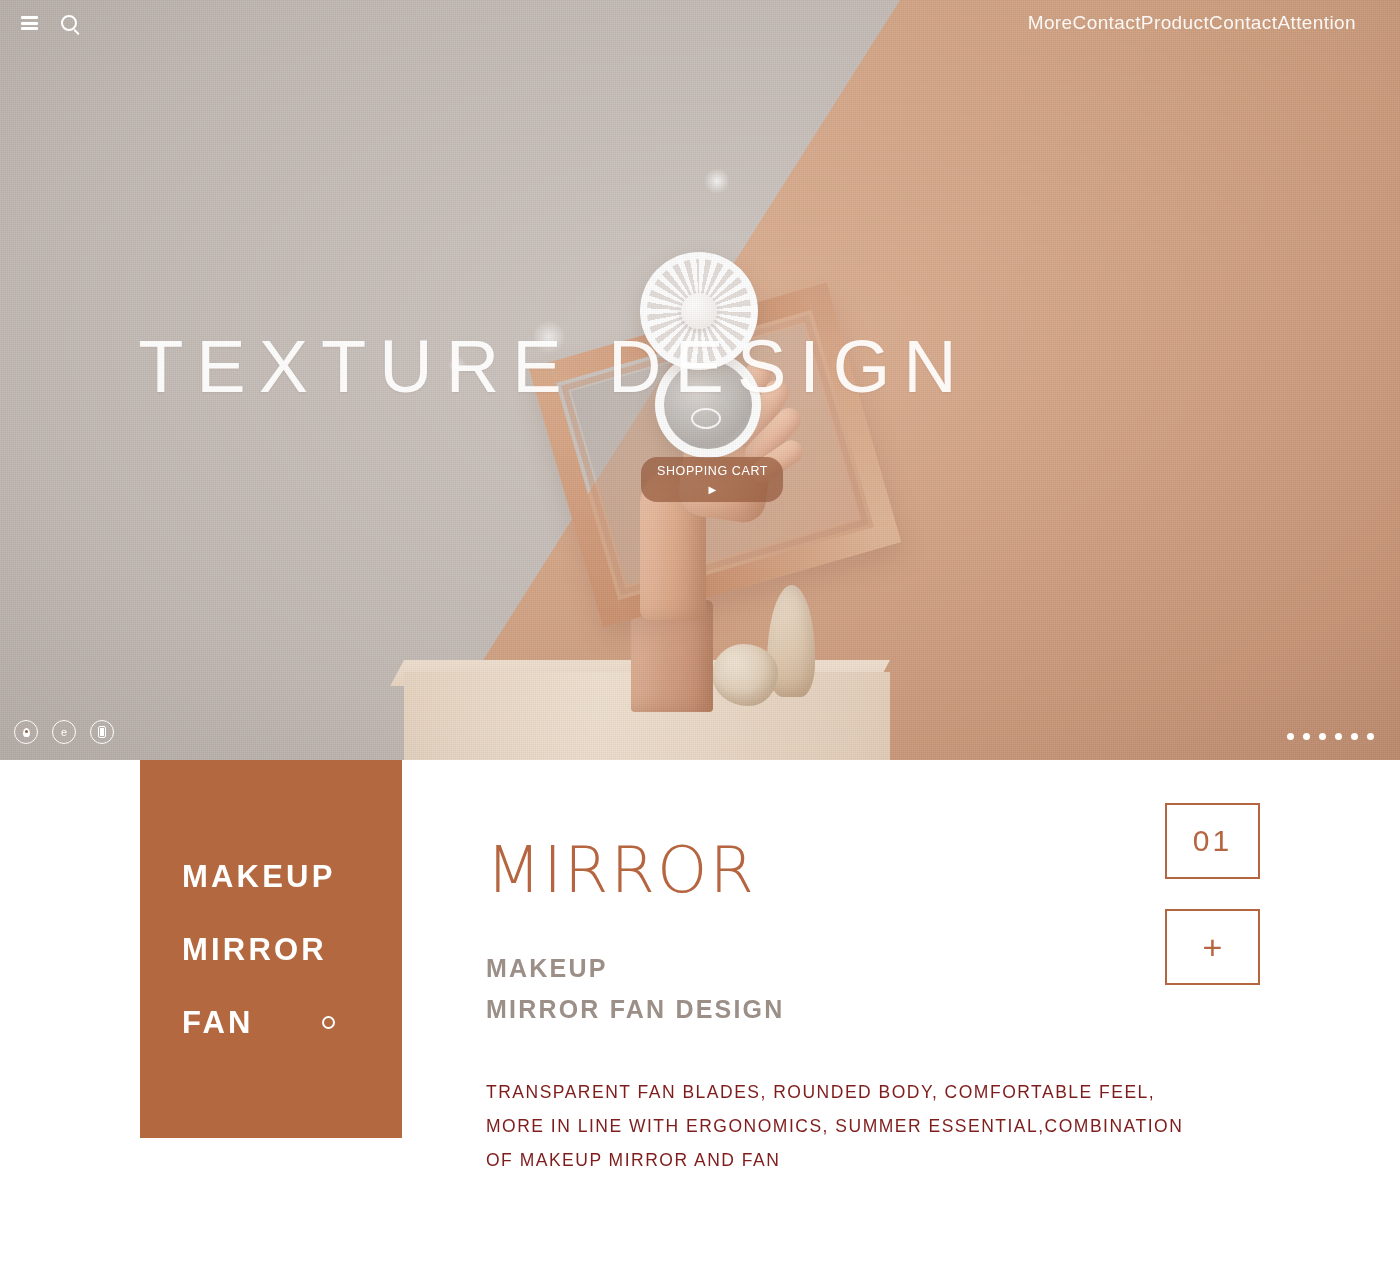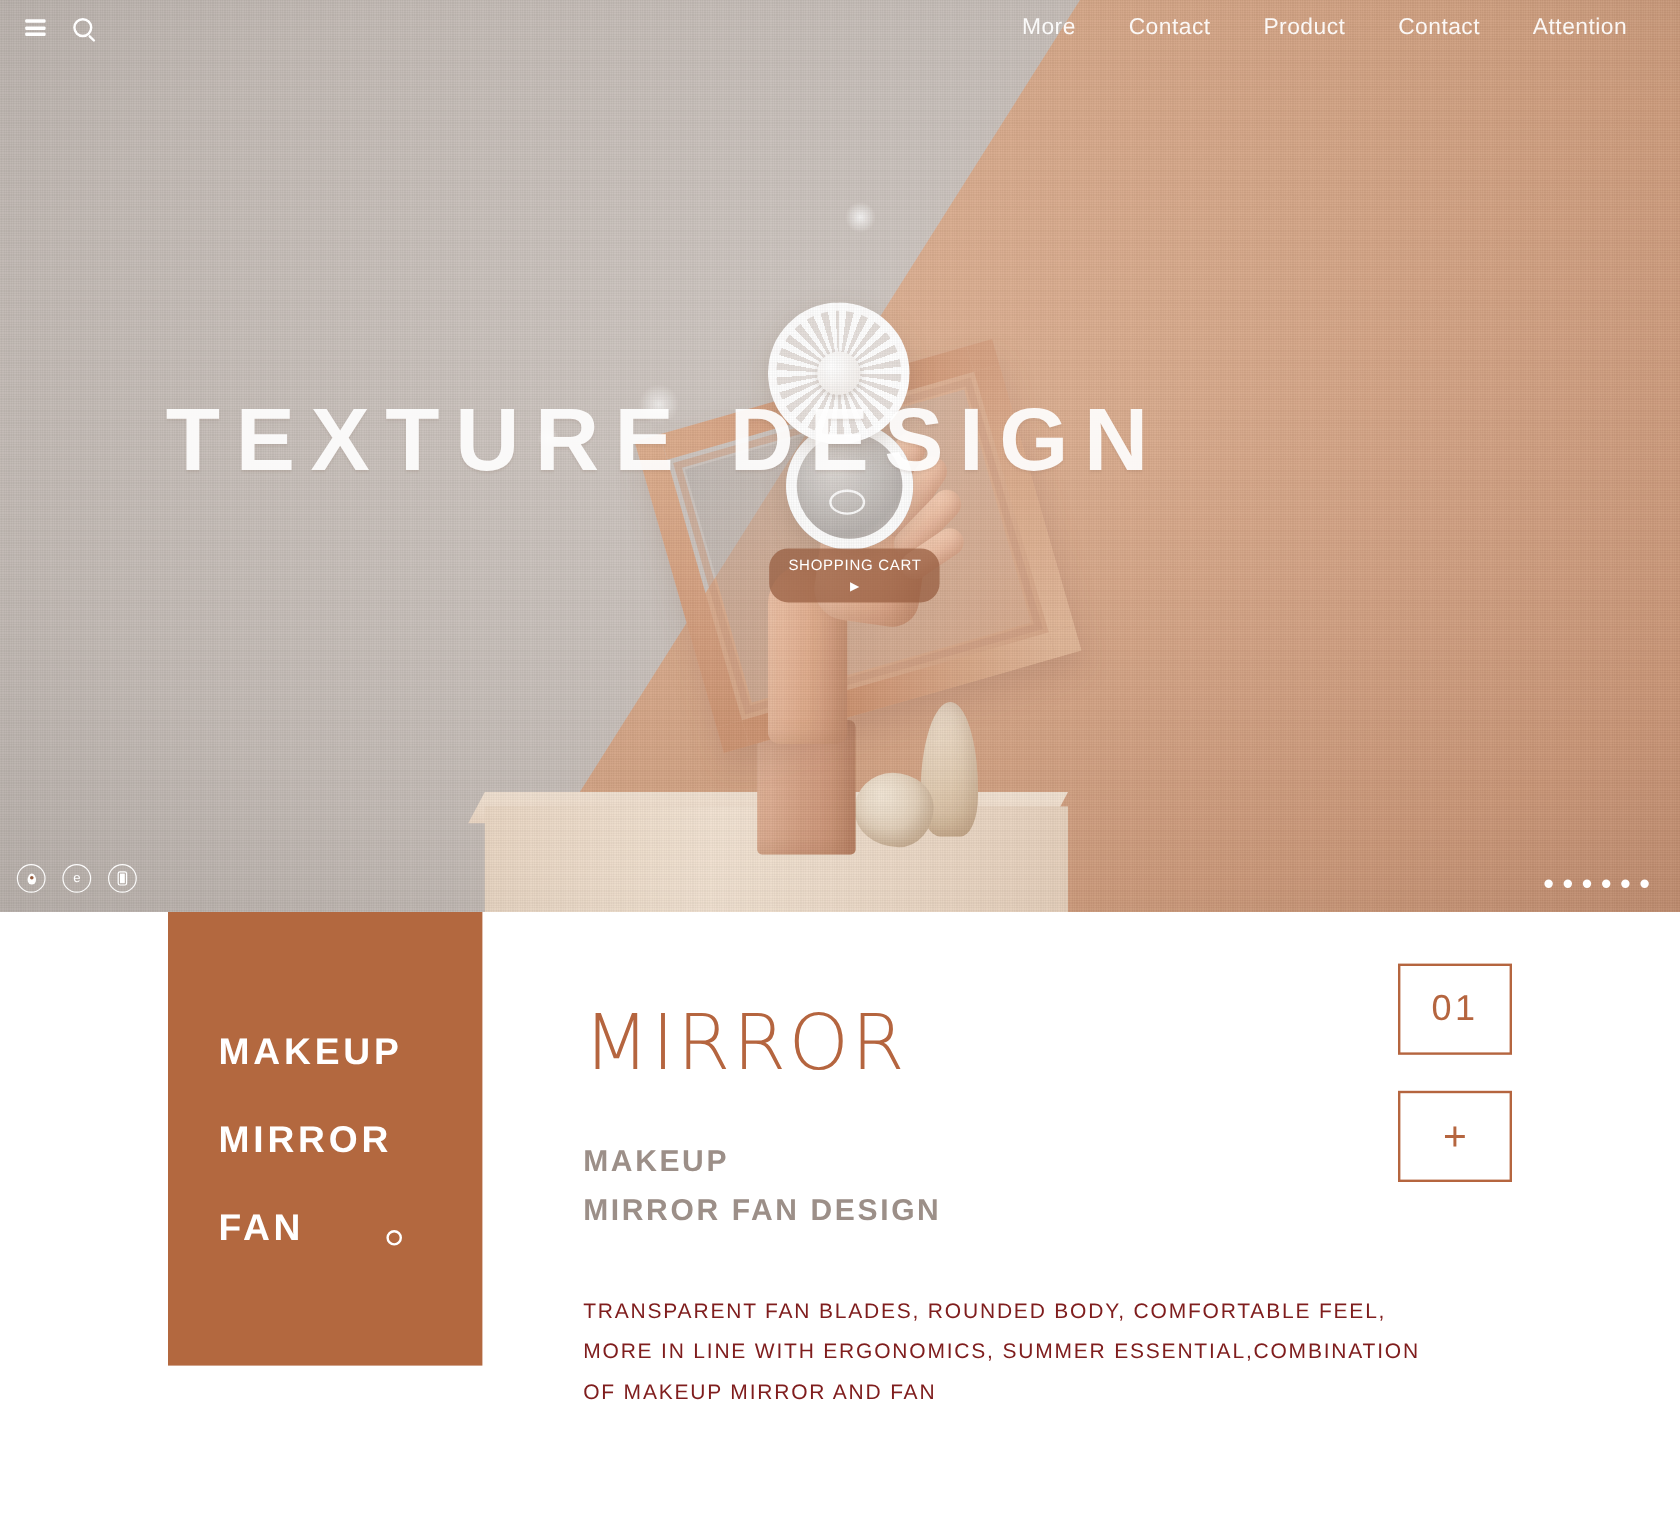--- a/index.html
+++ b/index.html
@@ -145,33 +145,33 @@
     position:absolute; left:0; top:0; width:1400px; height:46px;
     display:flex; align-items:center; z-index:20;
   }
   .topbar-left { display:flex; align-items:center; gap:18px; padding-left:18px; }
   .icon-btn { width:22px; height:22px; display:flex; align-items:center; justify-content:center; cursor:pointer; }
   .burger { width:17px; }
   .burger i { display:block; height:3px; background:#fff; margin:2.5px 0; border-radius:1px; }
   .mag { width:16px; height:16px; border:2px solid #fff; border-radius:50%; position:relative; }
   .mag::after { content:""; position:absolute; right:-5px; bottom:-4px; width:7px; height:2px;
                 background:#fff; transform:rotate(45deg); border-radius:1px; }
-  .nav { margin-left:auto; display:flex; gap:44px; padding-right:44px; }
+  .nav { margin-left:auto; display:flex; padding-right:44px; }
   .nav a {
     color:rgba(255,255,255,.92); font-size:19px; letter-spacing:.4px;
     text-decoration:none; cursor:pointer;
   }
 
   
   .headline {
     position:absolute; left:0; top:330px; width:1108px;
     text-align:center; z-index:12;
     font-size:74px; line-height:1; letter-spacing:13px;
     color:rgba(255,255,255,.92);
-    font-weight:700;
+    font-weight:400;
     text-shadow:0 1px 2px rgba(120,90,70,.12);
     white-space:nowrap;
   }
   .cart-btn {
     position:absolute; left:641px; top:457px; z-index:14;
     background:rgba(150,92,62,.72);
     color:#fff; font-size:12.5px; letter-spacing:.6px;
     padding:7px 15px 7px 16px; border-radius:16px;
     display:flex; align-items:center; gap:7px; cursor:pointer; border:none;
     font-family:"Liberation Sans", sans-serif;
@@ -199,21 +199,21 @@
   .brand-panel {
     position:absolute; left:140px; top:0; width:262px; height:378px;
     background:#B3683F;
     display:flex; flex-direction:column; justify-content:center;
     padding:0 0 0 42px;
   }
   .brand-panel .bl {
     color:#fff; font-size:31px; font-weight:bold; letter-spacing:3.2px; line-height:1;
     margin:0 0 42px 0;
   }
-  .brand-panel .bl.last { margin-bottom:0; display:flex; align-items:flex-end; gap:68px; }
+  .brand-panel .bl.last { margin-bottom:0; display:flex; align-items:center; gap:68px; }
   .brand-dot {
     width:13px; height:13px; border-radius:50%; border:2.4px solid #fff; flex:none;
   }
 
   .copy { position:absolute; left:486px; top:78px; width:790px; }
   .summer {
     font-size:64px; color:#B5653F; letter-spacing:2px; line-height:1;
     font-weight:300; font-family:"DejaVu Sans", sans-serif;
   }
   .sub {

